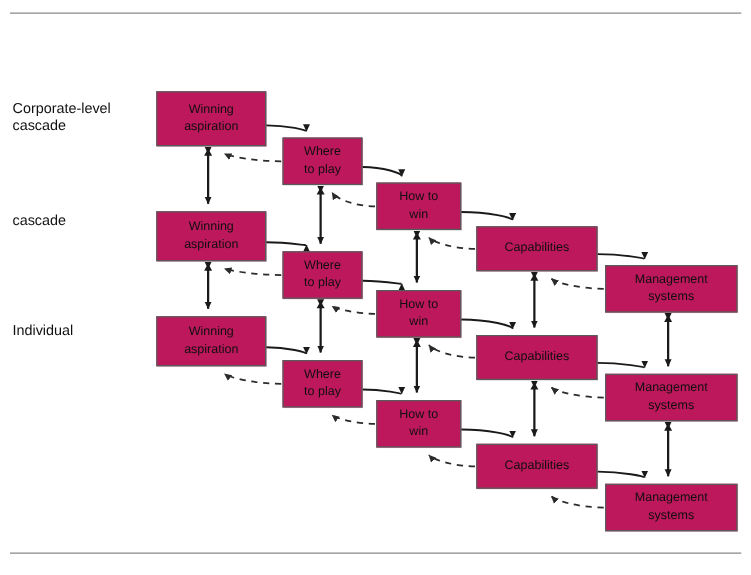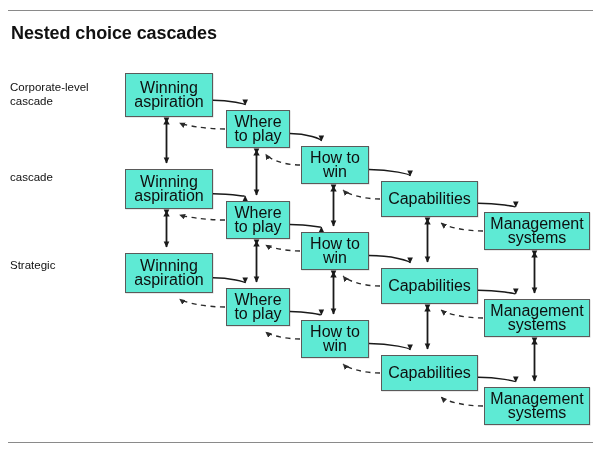--- a/index.html
+++ b/index.html
@@ -30,41 +30,40 @@
     font-size:11.5px;
     line-height:14px;
     color:#111111;
     width:120px;
   }
   #svg-layer{
     position:absolute;left:0;top:0;width:601px;height:460px;
   }
   .nodebox{
     position:absolute;
-    background:#5eead4;
+    background:#be185d;
     border:1.4px solid #5a5a5a;
     box-sizing:border-box;
     display:flex;align-items:center;justify-content:center;
     text-align:center;
-    font-size:16px;
+    font-size:10px;
     line-height:14.5px;
     color:#0f0f0f;
     box-shadow:0.5px 0.5px 0 rgba(0,0,0,0.18);
   }
   .nodebox span{display:block;padding:0 3px;}
 </style>
 </head>
 <body>
 
 <div id="figure">
 
   <div class="rule" id="rule-top"></div>
   <div class="rule" id="rule-bottom"></div>
 
-  <div id="page-title">Nested choice cascades</div>
 
   <svg id="svg-layer" viewBox="0 0 601 460" xmlns="http://www.w3.org/2000/svg">
     <defs>
       <marker id="ah" markerWidth="7" markerHeight="7" refX="5.6" refY="3" orient="auto" markerUnits="userSpaceOnUse">
         <path d="M0,0.2 L6,3 L0,5.8 z" fill="#1a1a1a"></path>
       </marker>
       <marker id="ahd" markerWidth="7" markerHeight="7" refX="5.6" refY="3" orient="auto" markerUnits="userSpaceOnUse">
         <path d="M0,0.2 L6,3 L0,5.8 z" fill="#2b2b2b"></path>
       </marker>
     </defs>
@@ -122,21 +121,21 @@
 
   <div id="labels-layer">
       <div class="row-label" style="left: 10px; top: 80px;">
         <div>Corporate-level</div>
         <div>cascade</div>
       </div>
       <div class="row-label" style="left: 10px; top: 170px;">
         <div>cascade</div>
       </div>
       <div class="row-label" style="left: 10px; top: 258px;">
-        <div>Strategic</div>
+        <div>Individual</div>
       </div>
     </div>
   <div id="nodes-layer">
       <div class="nodebox" style="left: 125px; top: 73px; width: 88px; height: 44px;">
         <div>
           <span>Winning</span>
           <span>aspiration</span>
         </div>
       </div>
       <div class="nodebox" style="left: 226px; top: 110px; width: 64px; height: 38px;">

